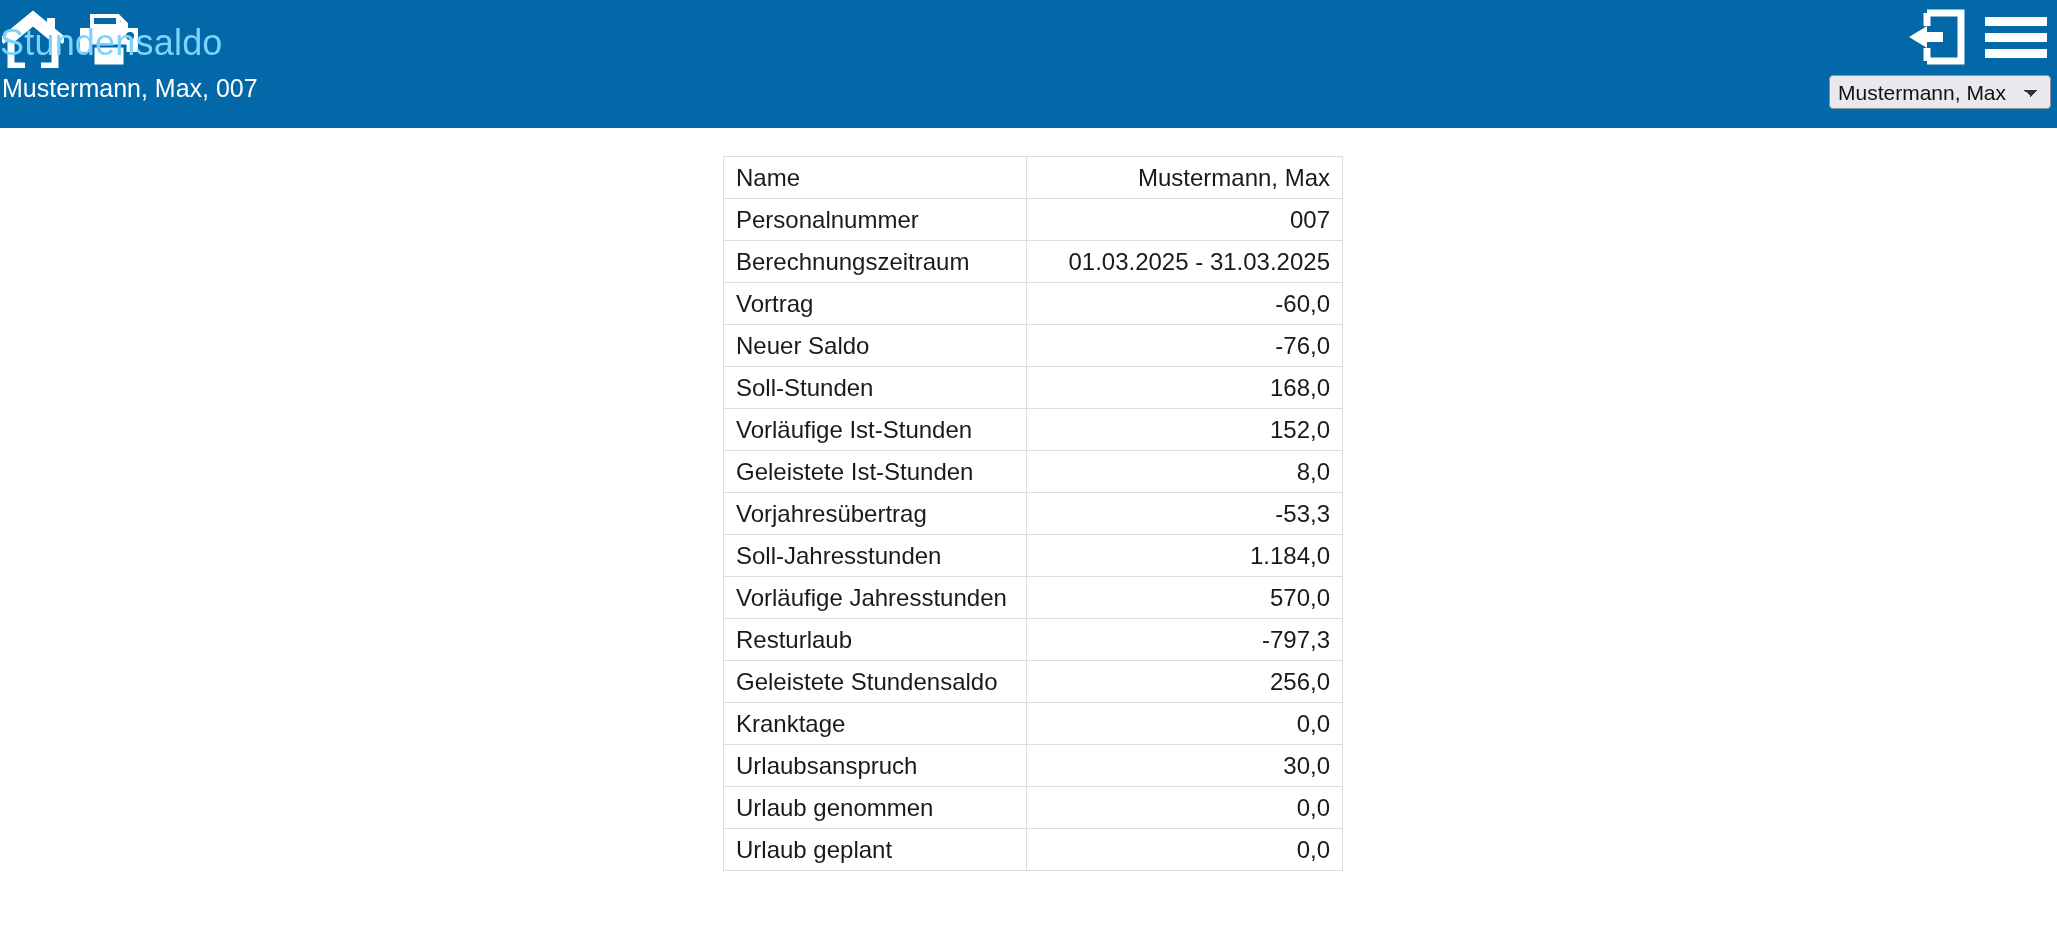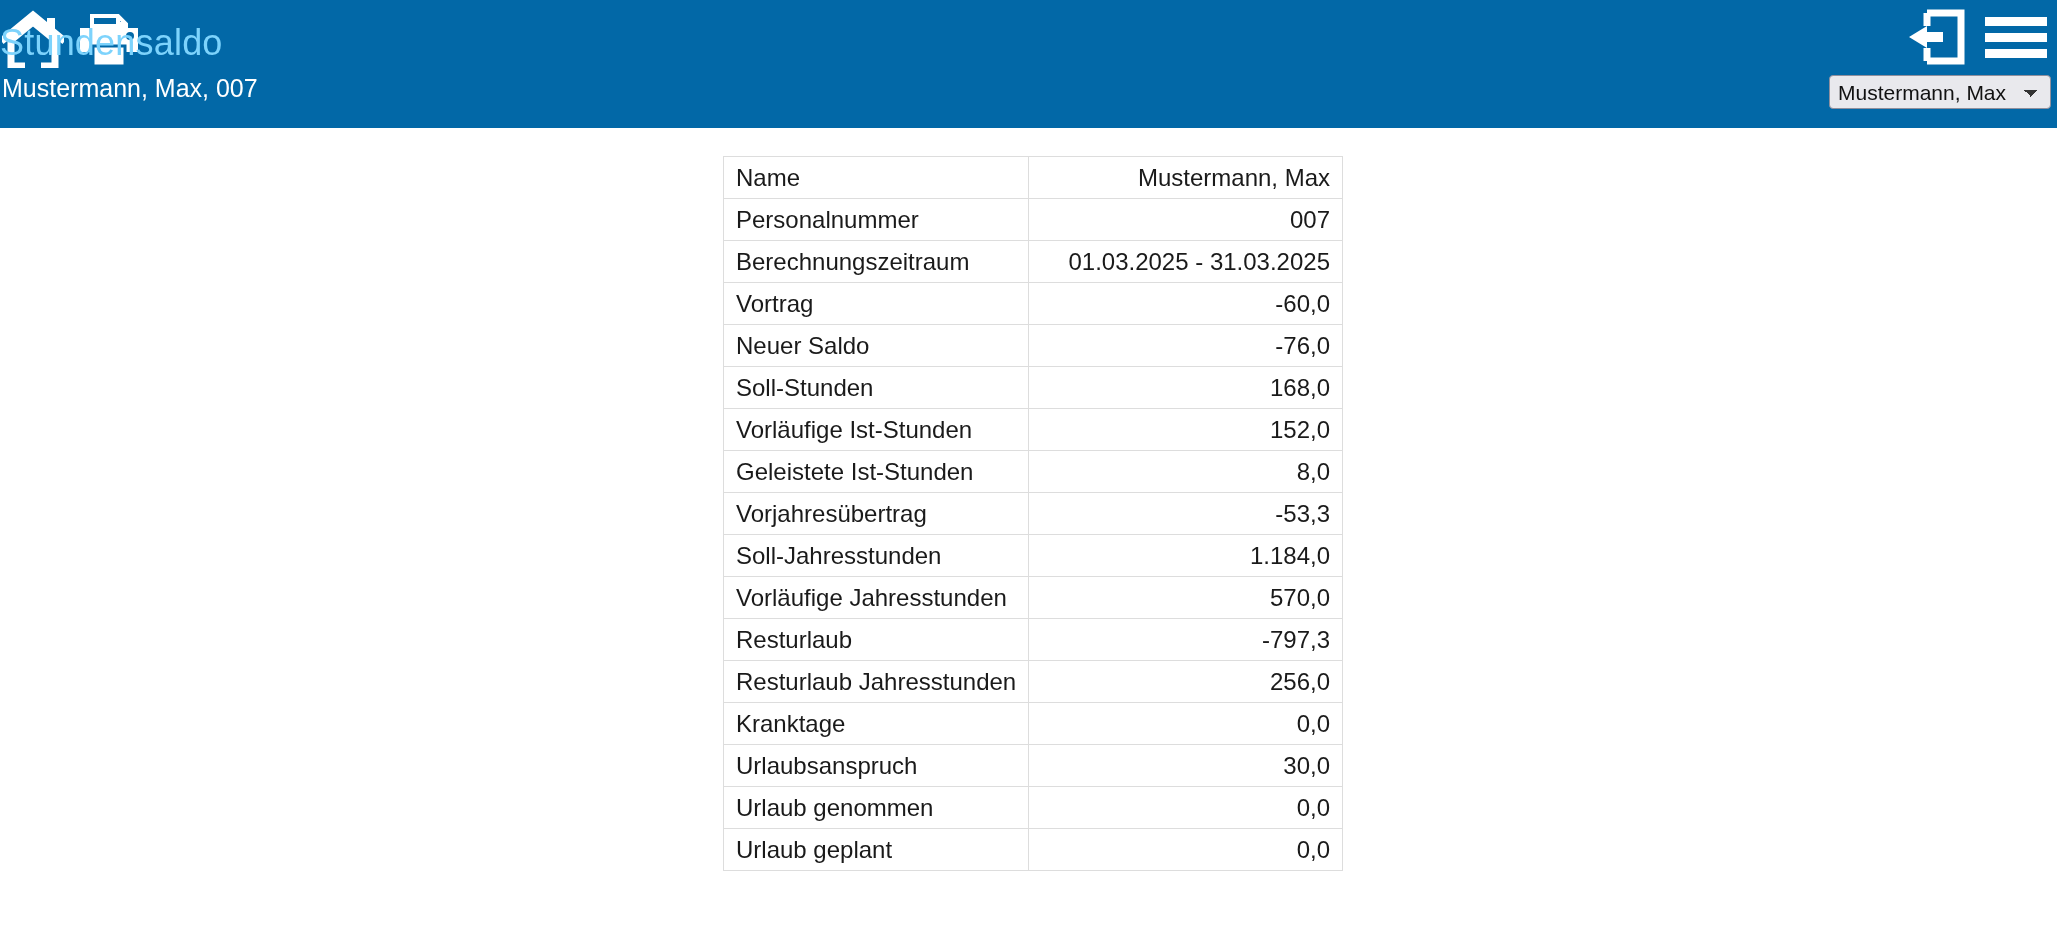--- a/index.html
+++ b/index.html
@@ -282,21 +282,21 @@
         </tr>
         <tr>
           <td class="col-label">Vorläufige Jahresstunden</td>
           <td class="col-value">570,0</td>
         </tr>
         <tr>
           <td class="col-label">Resturlaub</td>
           <td class="col-value">-797,3</td>
         </tr>
         <tr>
-          <td class="col-label">Resturlaub Jahresstunden</td>
+          <td class="col-label">Geleistete Stundensaldo</td>
           <td class="col-value">256,0</td>
         </tr>
         <tr>
           <td class="col-label">Kranktage</td>
           <td class="col-value">0,0</td>
         </tr>
         <tr>
           <td class="col-label">Urlaubsanspruch</td>
           <td class="col-value">30,0</td>
         </tr>

